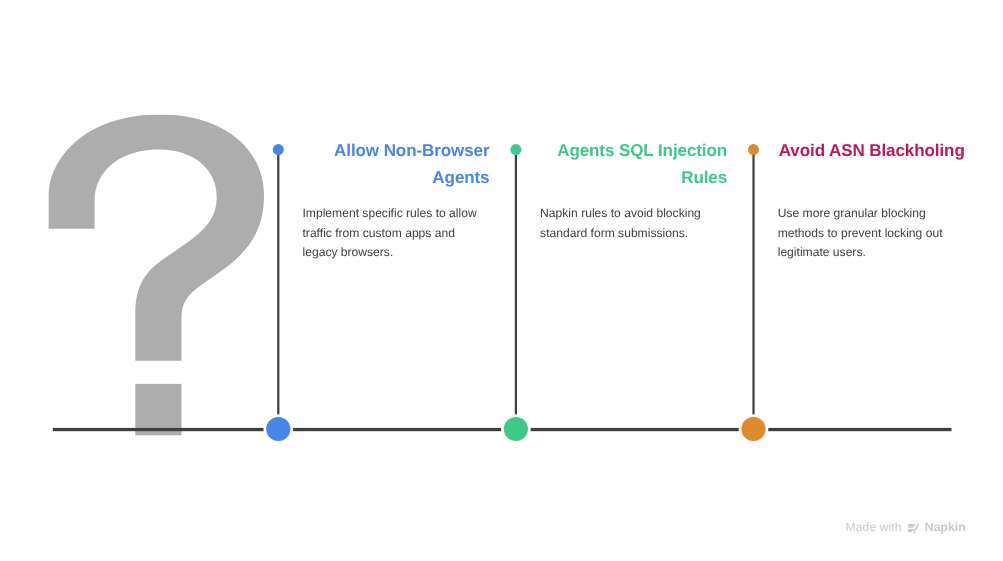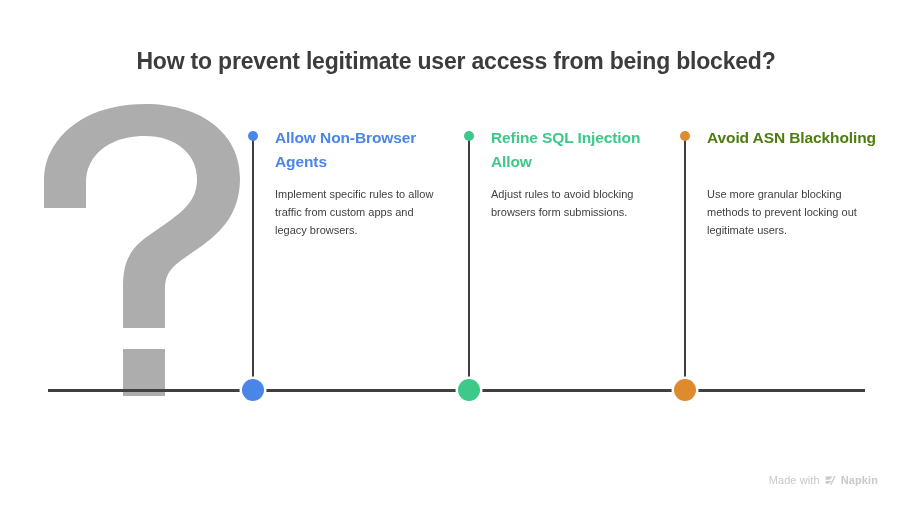--- a/index.html
+++ b/index.html
@@ -89,20 +89,21 @@
   }
   .col .heading {
     position: absolute;
     left: 23px;
     top: -5px;
     width: 170px;
     font-size: 15.5px;
     font-weight: bold;
     line-height: 24px;
     letter-spacing: -0.1px;
+    text-align: right;
   }
   .col .body {
     position: absolute;
     left: 23px;
     top: 54px;
     width: 172px;
     font-size: 11px;
     font-weight: normal;
     line-height: 18.2px;
     color: #3f3f3f;
@@ -132,21 +133,20 @@
     width: 13px;
     height: 13px;
   }
   .watermark .wm-brand { font-weight: bold; }
 </style>
 </head>
 <body>
 
 <div class="canvas">
 
-  <div class="title">How to prevent legitimate user access from being blocked?</div>
 
   <svg class="qmark" viewBox="0 0 200 292" xmlns="http://www.w3.org/2000/svg" aria-hidden="true">
     <path id="qmark-path" fill="#adadad" d="M101.5 0
          C 57 0, 22 17, 6 49
          C 1.6 57.8, 0 68, 0 76
          L 0 104
          L 42 104
          L 42 78
          C 42 72, 43 66, 46 60
          C 56 41, 76 32, 101 32
@@ -172,29 +172,29 @@
     <div class="topdot" style="background:#4a86e8"></div>
     <div class="bigdot" style="background:#4a86e8"></div>
     <div class="heading" style="color:#4a86e8">Allow Non-Browser Agents</div>
     <div class="body">Implement specific rules to allow traffic from custom apps and legacy browsers.</div>
   </div>
 
   <div class="col col-1">
     <div class="vline" style="background:#3f3f3f"></div>
     <div class="topdot" style="background:#3cc98a"></div>
     <div class="bigdot" style="background:#3cc98a"></div>
-    <div class="heading" style="color:#3cc98a">Refine SQL Injection Allow</div>
-    <div class="body">Adjust rules to avoid blocking browsers form submissions.</div>
+    <div class="heading" style="color:#3cc98a">Agents SQL Injection Rules</div>
+    <div class="body">Napkin rules to avoid blocking standard form submissions.</div>
   </div>
 
   <div class="col col-2">
     <div class="vline" style="background:#3f3f3f"></div>
     <div class="topdot" style="background:#dd8b2c"></div>
     <div class="bigdot" style="background:#dd8b2c"></div>
-    <div class="heading" style="color:#4d7c0f">Avoid ASN Blackholing</div>
+    <div class="heading" style="color:#be185d">Avoid ASN Blackholing</div>
     <div class="body">Use more granular blocking methods to prevent locking out legitimate users.</div>
   </div>
 
   <div class="watermark" style="color: rgb(201, 201, 201);">
     <span>Made with</span>
     <svg class="wm-logo" viewBox="0 0 16 16" xmlns="http://www.w3.org/2000/svg" aria-hidden="true">
       <path d="M2 3 L11 3 L6.5 7 L2 7 Z" fill="#c9c9c9"></path>
       <path d="M2 8.6 L9.5 8.6 L5.5 12 L2 12 Z" fill="#c9c9c9"></path>
       <path d="M12.6 2.4 L14.4 2.4 L9.2 13.6 L7.4 13.6 Z" fill="#c9c9c9"></path>
     </svg>

